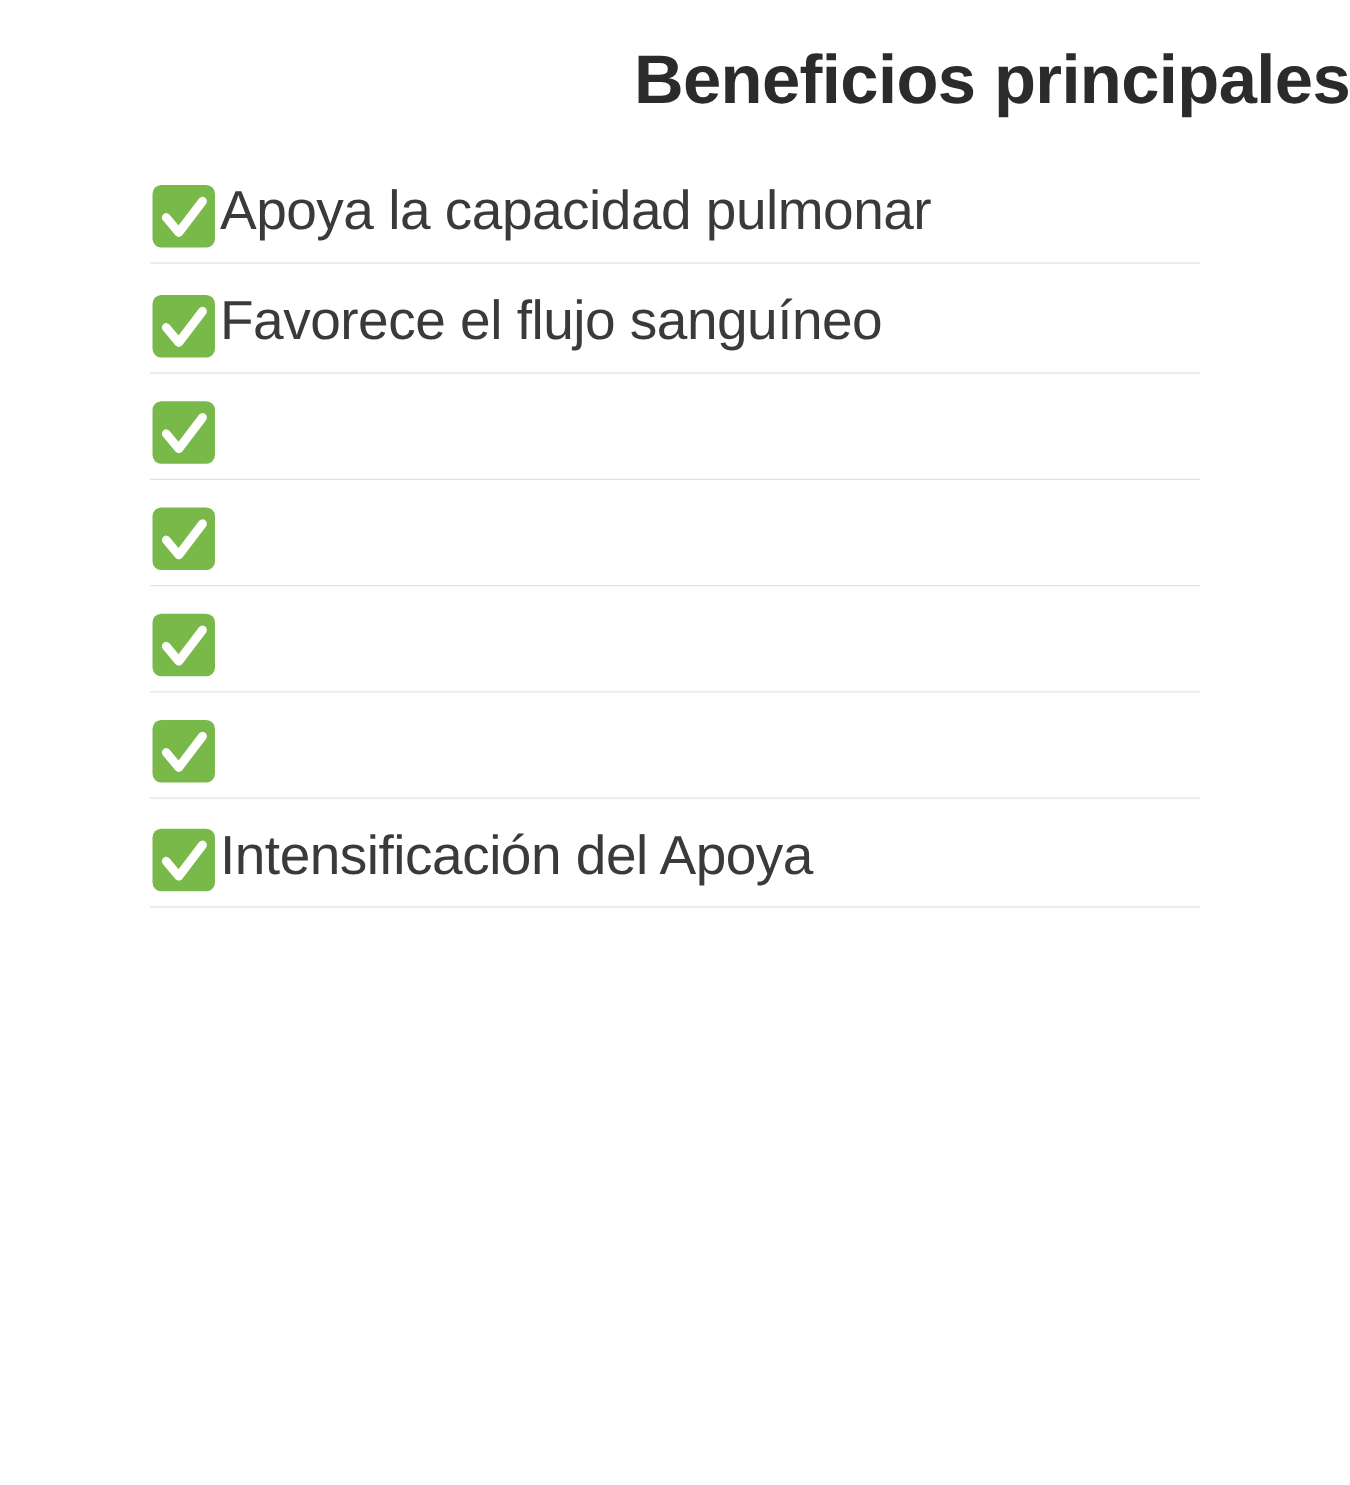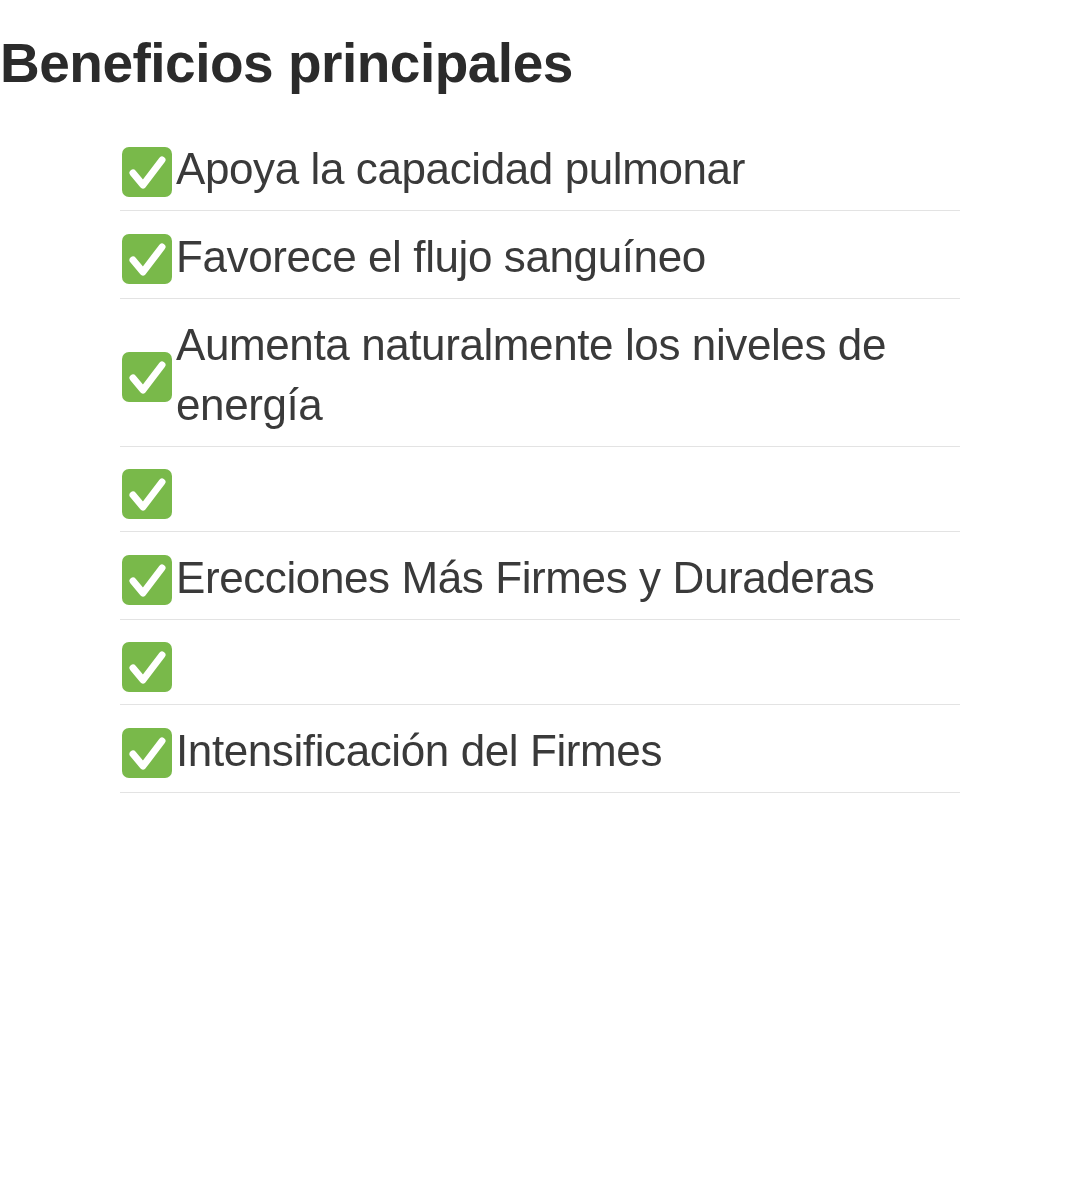--- a/index.html
+++ b/index.html
@@ -18,38 +18,38 @@
   .page {
     width: 1080px;
     height: 1188px;
     box-sizing: border-box;
     padding: 0;
     background: #ffffff;
     position: relative;
   }
 
   .title {
-    text-align: left;
+    text-align: right;
     font-size: 55px;
     font-weight: 700;
     letter-spacing: -0.5px;
     color: #2b2b2b;
     margin: 32px 0 0 0;
     line-height: 1.15;
   }
 
   .benefits-list {
     margin: 44px 0 0 0;
     padding: 0 120px 0 120px;
     list-style: none;
   }
 
   .benefit-item {
     display: flex;
-    align-items: center;
+    align-items: flex-end;
     border-bottom: 1px solid #e3e3e3;
     padding: 0 0 10px 0;
     margin: 0 0 16px 0;
   }
   .benefit-item:last-child {
     margin-bottom: 0;
   }
 
   .check-icon {
     flex: 0 0 auto;
@@ -102,55 +102,53 @@
       <span class="benefit-text">Favorece el flujo sanguíneo</span>
     </li>
 
     <li class="benefit-item">
       <span class="check-icon">
         <svg viewBox="0 0 54 54" xmlns="http://www.w3.org/2000/svg">
           <rect x="2" y="2" width="50" height="50" rx="7" ry="7" fill="#79b94a"></rect>
           <path d="M13 28 L23 40 L42 15" fill="none" stroke="#ffffff" stroke-width="7" stroke-linecap="round" stroke-linejoin="round"></path>
         </svg>
       </span>
-      <span class="benefit-text">Aumenta naturalmente los niveles de energía</span>
     </li>
 
     <li class="benefit-item">
       <span class="check-icon">
         <svg viewBox="0 0 54 54" xmlns="http://www.w3.org/2000/svg">
           <rect x="2" y="2" width="50" height="50" rx="7" ry="7" fill="#79b94a"></rect>
           <path d="M13 28 L23 40 L42 15" fill="none" stroke="#ffffff" stroke-width="7" stroke-linecap="round" stroke-linejoin="round"></path>
         </svg>
       </span>
     </li>
 
     <li class="benefit-item">
       <span class="check-icon">
         <svg viewBox="0 0 54 54" xmlns="http://www.w3.org/2000/svg">
           <rect x="2" y="2" width="50" height="50" rx="7" ry="7" fill="#79b94a"></rect>
           <path d="M13 28 L23 40 L42 15" fill="none" stroke="#ffffff" stroke-width="7" stroke-linecap="round" stroke-linejoin="round"></path>
         </svg>
       </span>
-      <span class="benefit-text">Erecciones Más Firmes y Duraderas</span>
     </li>
 
     <li class="benefit-item">
       <span class="check-icon">
         <svg viewBox="0 0 54 54" xmlns="http://www.w3.org/2000/svg">
           <rect x="2" y="2" width="50" height="50" rx="7" ry="7" fill="#79b94a"></rect>
           <path d="M13 28 L23 40 L42 15" fill="none" stroke="#ffffff" stroke-width="7" stroke-linecap="round" stroke-linejoin="round"></path>
         </svg>
       </span>
     </li>
 
     <li class="benefit-item">
       <span class="check-icon">
         <svg viewBox="0 0 54 54" xmlns="http://www.w3.org/2000/svg">
           <rect x="2" y="2" width="50" height="50" rx="7" ry="7" fill="#79b94a"></rect>
           <path d="M13 28 L23 40 L42 15" fill="none" stroke="#ffffff" stroke-width="7" stroke-linecap="round" stroke-linejoin="round"></path>
         </svg>
       </span>
-      <span class="benefit-text">Intensificación del Firmes</span>
+      <span class="benefit-text">Intensificación del Apoya</span>
     </li>
 
   </ul>
 </div>
 
 </body></html>

